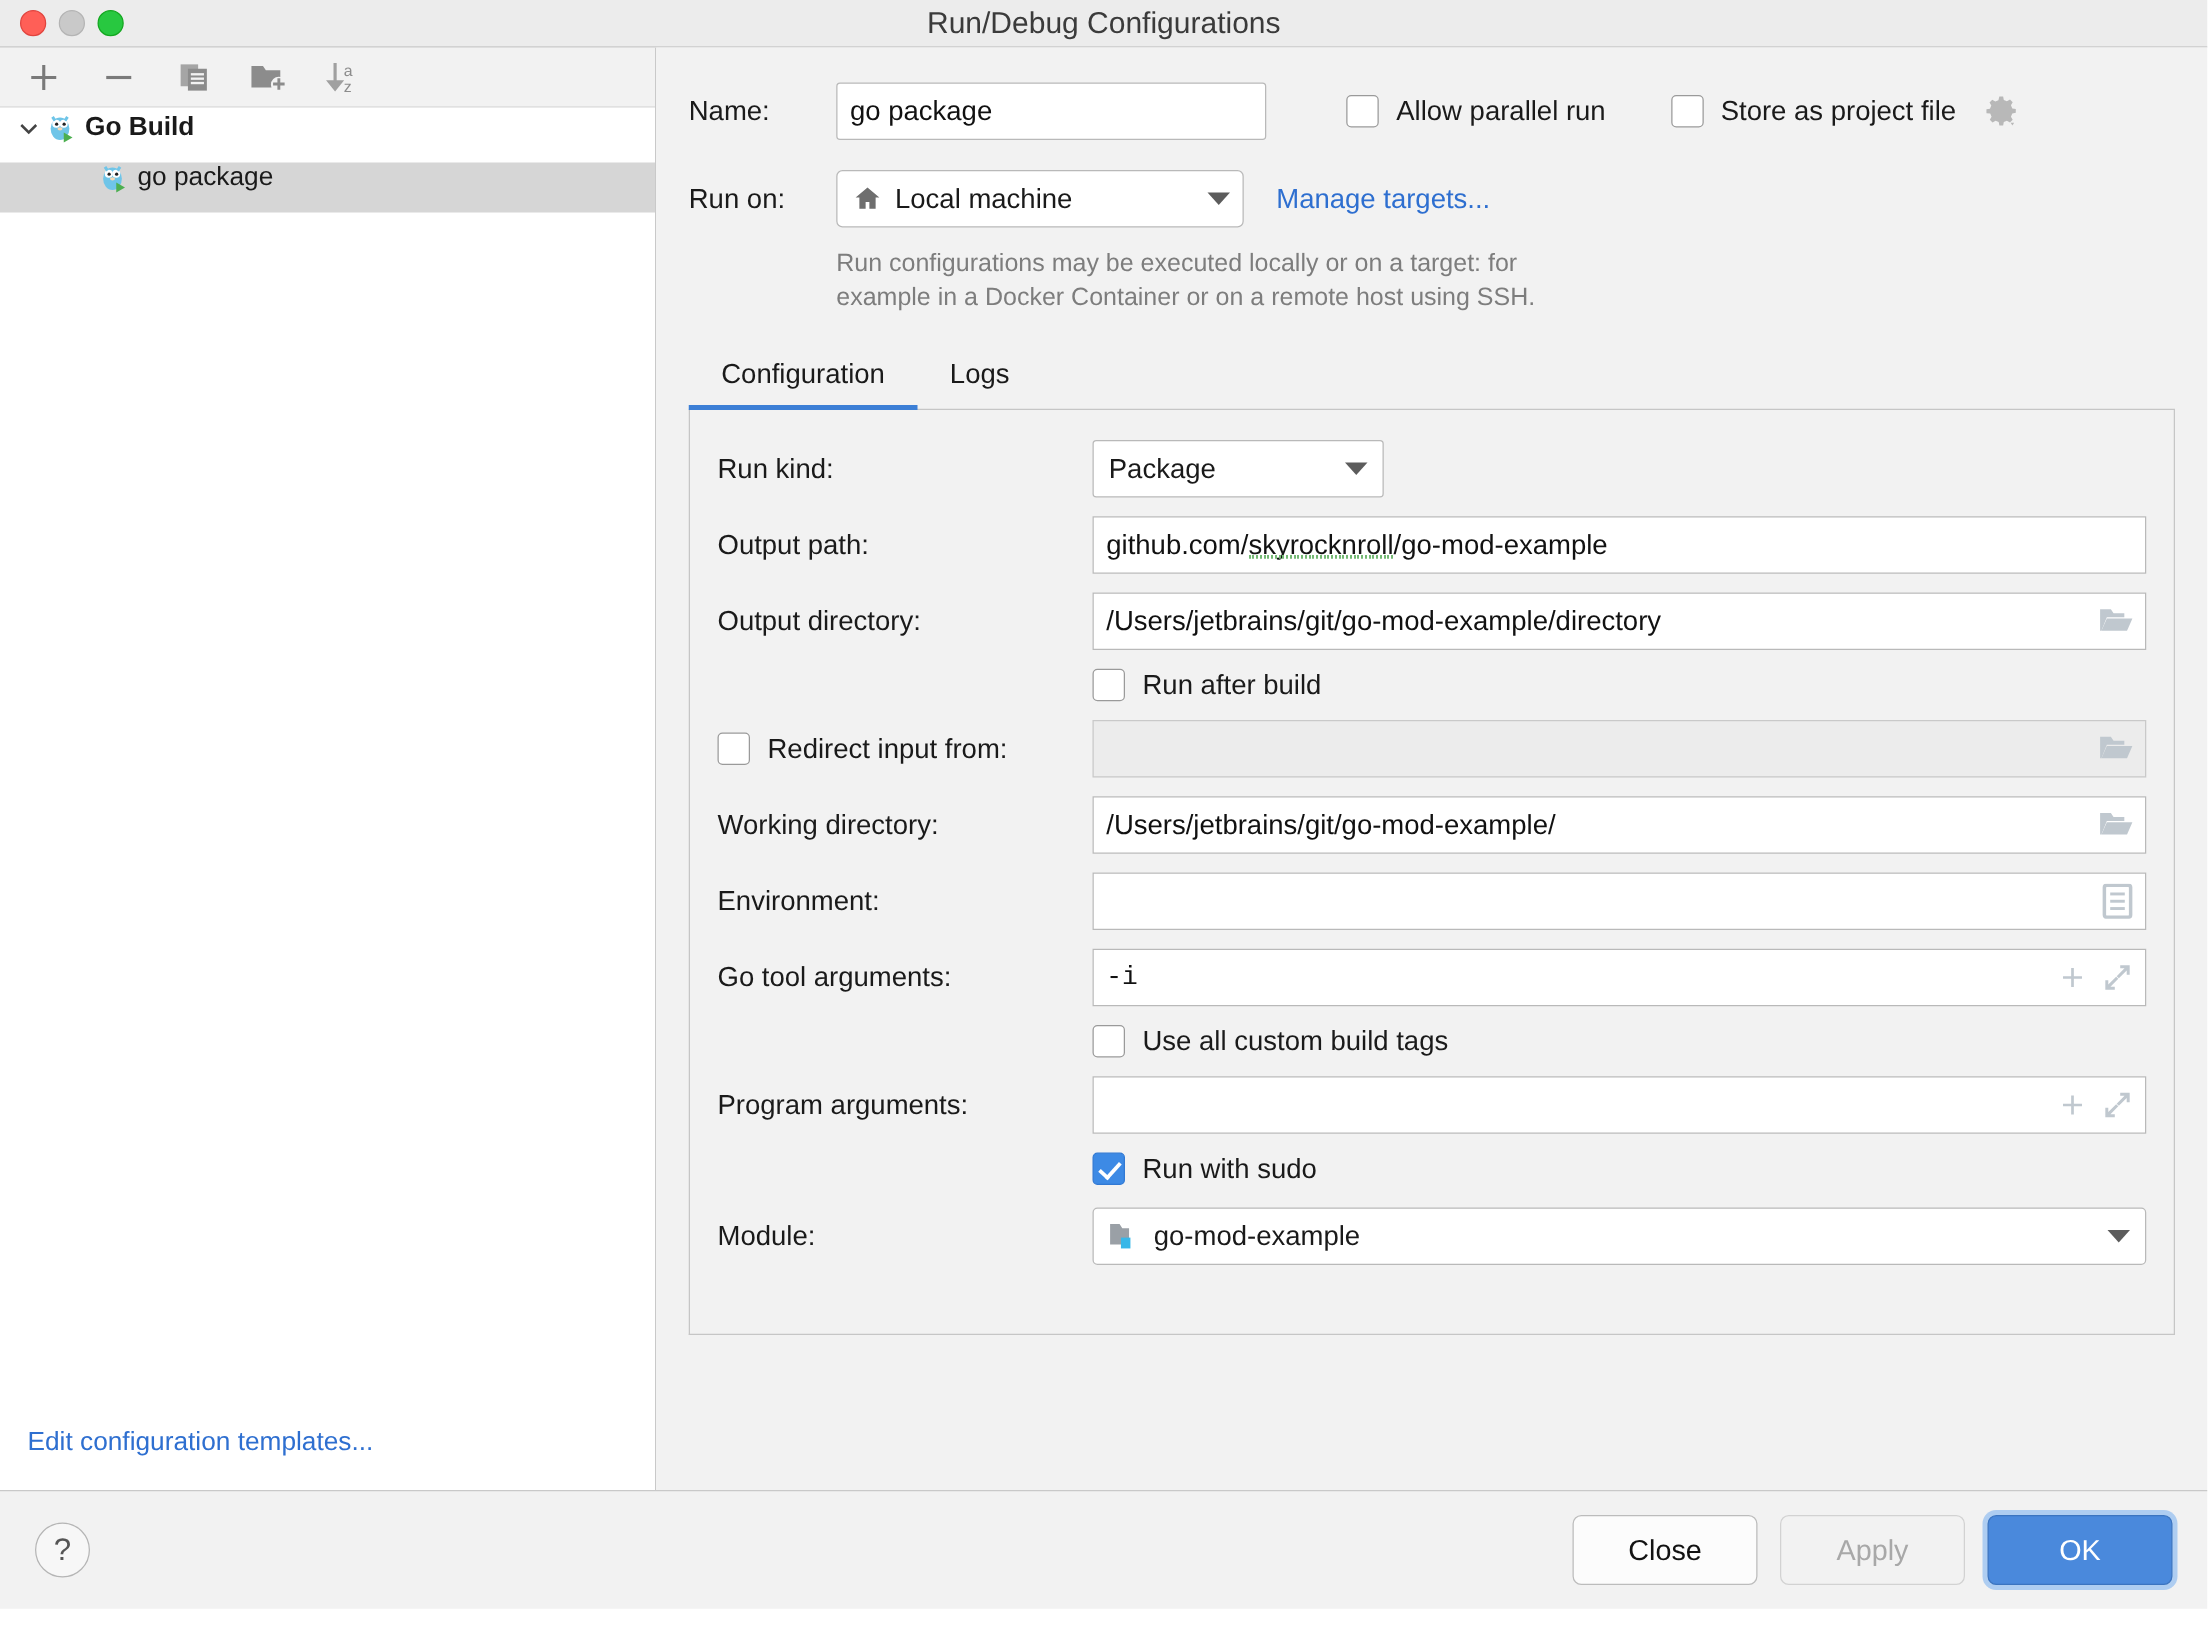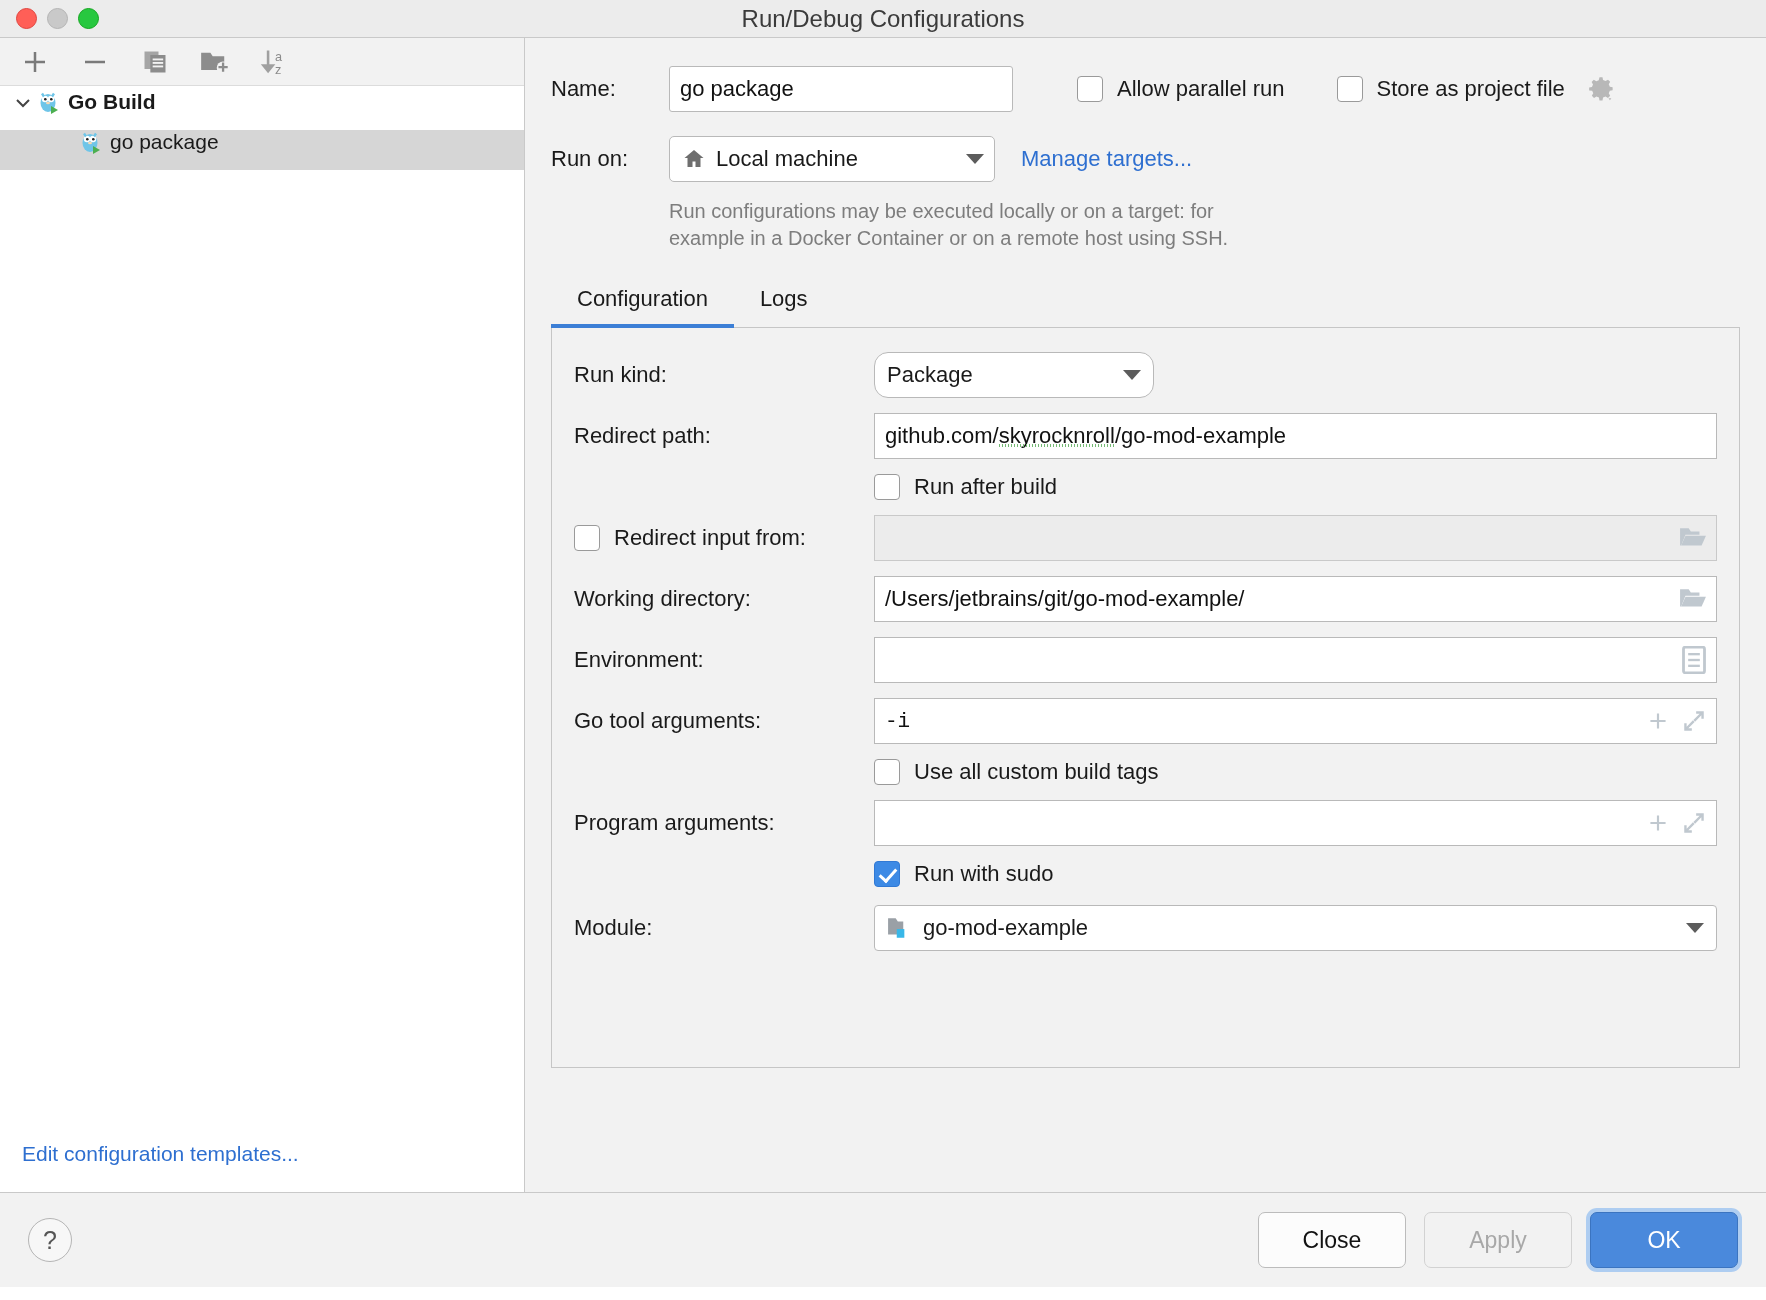--- a/index.html
+++ b/index.html
@@ -173,21 +173,21 @@
     width: 100%; height: 46px; background: #fff;
     border: 1px solid #b9b9b9; border-radius: 4px;
     display: flex; align-items: center; padding: 0 12px;
     font-size: 22px; gap: 10px; cursor: default;
   }
   .combo-field .caret2 {
     margin-left: auto; width: 0; height: 0;
     border-left: 9px solid transparent; border-right: 9px solid transparent;
     border-top: 10px solid #5c5c5c;
   }
-  .runkind-combo { width: 280px; flex: none; border-radius: 14px; }
+  .runkind-combo { width: 233px; flex: none; border-radius: 3px; }
 
   .indent-row { margin-left: 300px; }
 
   
   .bottombar {
     height: 95px; background: #f2f2f2;
     border-top: 1px solid #c9c9c9;
     display: flex; align-items: center; padding: 0 28px;
   }
   .help-btn {
@@ -358,30 +358,42 @@
         <span class="flabel">Run kind:</span>
         <div class="field" style="flex:none;">
           <div class="combo-field runkind-combo">
             <span>Package</span>
             <span class="caret2"></span>
           </div>
         </div>
       </div>
 
       <div class="frow">
-        <span class="flabel">Redirect path:</span>
+        <span class="flabel">Output path:</span>
         <div class="field">
           <div class="inp" style="padding-right:10px;text-align:center;">
             <span>github.com/</span>
               <span class="sq-wrap">skyrocknroll</span>
               <span>/go-mod-example</span>
           </div>
         </div>
       </div>
 
+      <div class="frow">
+        <span class="flabel">Output directory:</span>
+        <div class="field">
+          <div class="inp">/Users/jetbrains/git/go-mod-example/directory</div>
+          <span class="fld-icon">
+            <svg width="28" height="24" viewBox="0 0 26 22">
+              <path d="M1 2h8l2 3h8v3H6L2 18H1z" fill="#c0c8cf"></path>
+              <path d="M6 9h19l-4 9H2z" fill="#c0c8cf"></path>
+            </svg>
+          </span>
+        </div>
+      </div>
 
       <div class="frow indent-row">
         <div class="cb-wrap">
           <span class="cbox"></span>
           <span class="cb-label">Run after build</span>
         </div>
       </div>
 
       <div class="frow" style="margin-top:10px;">
         <span class="flabel" style="display:flex;align-items:center;gap:14px;">

